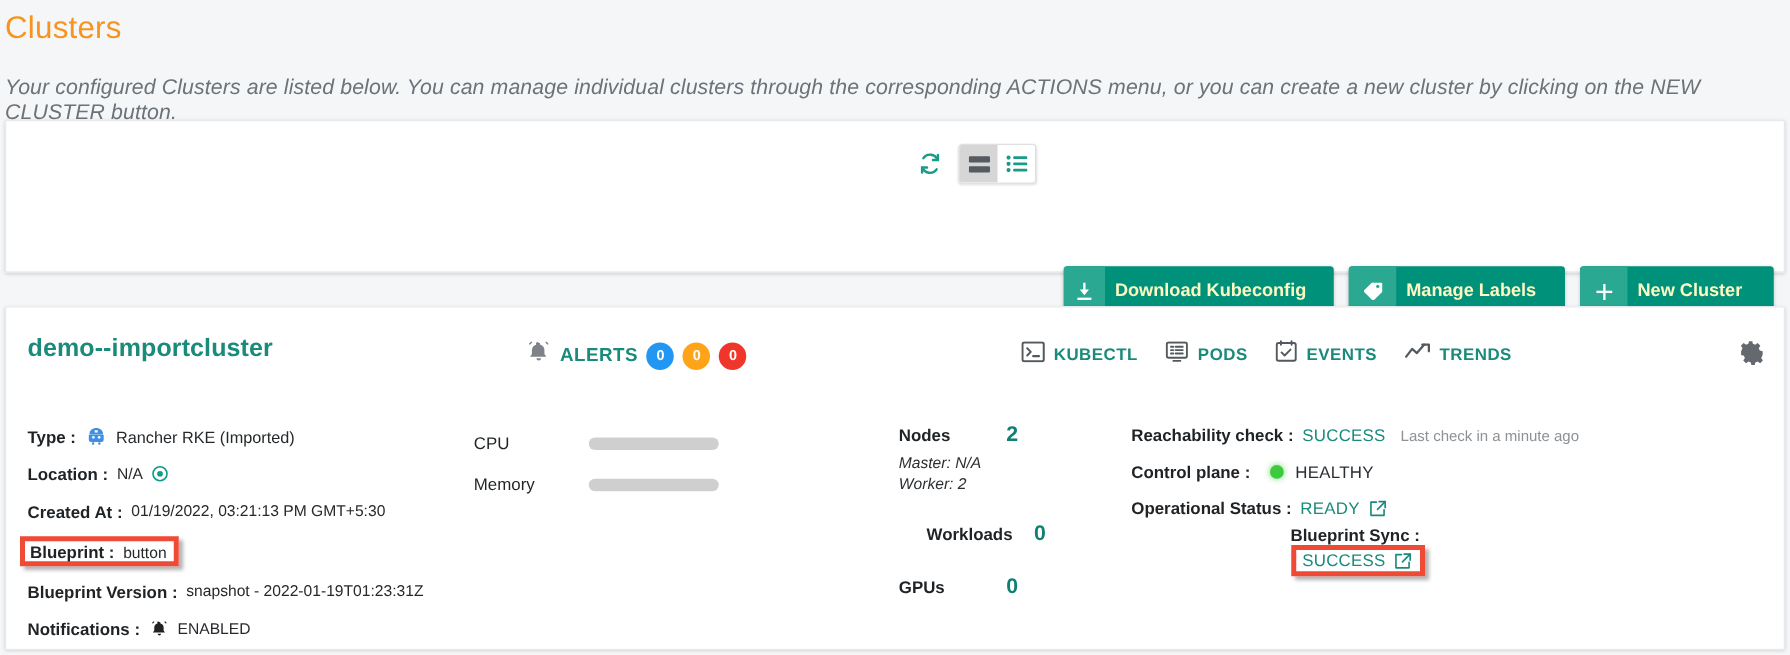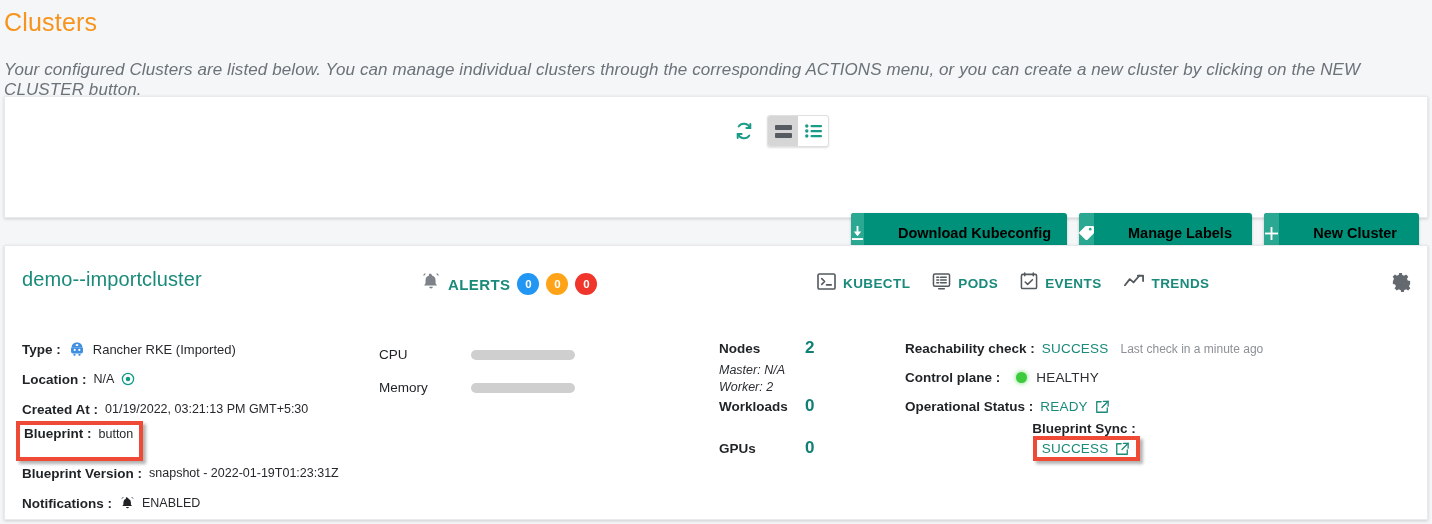--- a/index.html
+++ b/index.html
@@ -45,22 +45,22 @@
   .tbtn {
     position: absolute; top: 116px; height: 40px;
     display: flex; align-items: stretch; border-radius: 3px; overflow: hidden;
     background: #00917a; cursor: pointer; box-shadow: 0 1px 3px rgba(0,0,0,.2);
   }
   .tbtn .ic {
     width: 38px; background: #2aa891; display: flex;
     align-items: center; justify-content: center; color: #fff; font-size: 14px;
   }
   .tbtn .lb {
-    display: flex; align-items: center; padding: 0 22px 0 34px;
-    color: #000000; font-size: 14.5px; font-weight: bold; white-space: nowrap;
+    display: flex; align-items: center; padding: 0 22px 0 8px;
+    color: #fef9c3; font-size: 14.5px; font-weight: bold; white-space: nowrap;
   }
   #btn-kubeconfig { left: 846px; width: 216px; }
   #btn-labels     { left: 1074px; width: 173px; }
   #btn-newcluster { left: 1259px; width: 155px; }
 
   
   .search-box {
     position: absolute; left: 20px; top: 174px; width: 336px; height: 35px;
     background: #f0f0f0; border-radius: 3px; display: flex; align-items: center;
     padding: 0 12px; cursor: text;
@@ -80,21 +80,21 @@
   .fselect .ftext { flex: 1; padding-left: 12px; font-size: 14px; color: #7a8086; }
   .fselect .fsep { width: 1px; height: 20px; background: #dadce0; }
   .fselect .farrow { width: 38px; display: flex; align-items: center; justify-content: center; color: #9aa0a6; }
   #f-status    { left: 372px; width: 336px; }
   #f-labels    { left: 724px; width: 336px; }
   #f-blueprint { left: 1076px; width: 336px; }
 
   
   .cl-name {
     position: absolute; left: 17px; top: 22px;
-    font-size: 20px; color: #1a8a7a; letter-spacing: .1px;
+    font-size: 20px; color: #1a8a7a; letter-spacing: .1px; font-weight: bold;
   }
   .alerts-wrap { position: absolute; left: 416px; top: 26px; display: flex; align-items: center; gap: 7px; }
   .alerts-label { font-size: 15px; font-weight: bold; color: #1a8a7a; letter-spacing: .4px; }
   .badge {
     width: 22px; height: 22px; border-radius: 50%; color: #fff;
     font-size: 11.5px; font-weight: bold;
     display: flex; align-items: center; justify-content: center;
   }
   .b-blue   { background: #2196f3; }
   .b-orange { background: #ffa418; }
@@ -107,21 +107,21 @@
 
   
   .detail-list { position: absolute; left: 17px; top: 88px; width: 350px; }
   .drow { height: 30px; display: flex; align-items: center; white-space: nowrap; }
   .dkey { font-size: 13.5px; font-weight: bold; color: #1f2326; }
   .dval { font-size: 13px; color: #26292c; margin-left: 7px; }
   .dval-sm { font-size: 12.5px; color: #26292c; margin-left: 7px; }
 
   .hl-box {
     position: relative; display: inline-flex; align-items: center;
-    border: 4px solid #ef4a36; background: #fff; padding: 1px 6px 16px 4px;
+    border: 4px solid #ef4a36; background: #fff; padding: 1px 6px 0 4px;
     box-shadow: 3px 3px 3px rgba(0,0,0,.30);
   }
 
   
   .gauges { position: absolute; left: 374px; top: 92px; }
   .grow { height: 33px; display: flex; align-items: center; }
   .glabel { width: 92px; font-size: 13.5px; color: #1f2326; }
   .gtrack { width: 104px; height: 10px; border-radius: 5px; background: #cfcfcf; overflow: hidden; }
   .gfill  { height: 100%; border-radius: 5px; background: #0f9b88; }
 
@@ -398,21 +398,21 @@
 
     <div class="counts">
       <div class="crow">
         <span class="clabel">Nodes</span>
         <span class="cvalue">2</span>
       </div>
       <div style="margin-top:4px;">
         <div class="csub">Master: N/A</div>
         <div class="csub">Worker: 2</div>
       </div>
-      <div class="crow" style="">
+      <div class="crow" style="margin-top:21px;justify-content:center;">
         <span class="clabel">Workloads</span>
         <span class="cvalue">0</span>
       </div>
       <div class="crow" style="margin-top:22px;">
         <span class="clabel">GPUs</span>
         <span class="cvalue">0</span>
       </div>
     </div>
 
     <div class="statuses">

